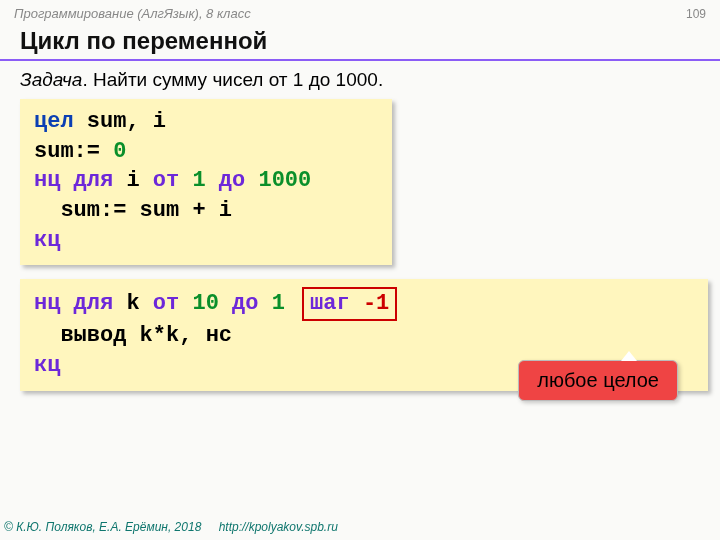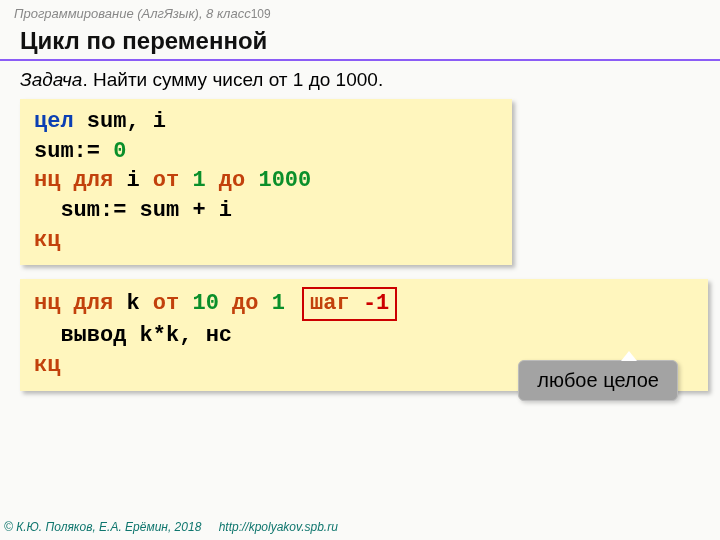--- a/index.html
+++ b/index.html
@@ -6,21 +6,21 @@
   body {
     width: 720px;
     height: 540px;
     background: #fafaf8;
     font-family: Arial, sans-serif;
     position: relative;
     overflow: hidden;
   }
   .header-bar {
     display: flex;
-    justify-content: flex-start;
+    justify-content: space-between;
     align-items: baseline;
     padding: 6px 14px 2px 14px;
     color: #888;
     font-size: 13px;
     font-style: italic;
   }
   .page-num {
     font-weight: normal;
     font-style: normal;
     font-size: 12px;
@@ -48,35 +48,35 @@
     padding: 8px 14px 10px 14px;
     font-family: "Courier New", monospace;
     font-size: 22px;
     font-weight: bold;
     line-height: 1.35;
     margin-bottom: 14px;
     position: relative;
   }
   .code-box .line { white-space: pre; }
   .kw-type { color: #0b3fb3; }
-  .kw { color: #c2410c; }
+  .kw { color: #6d28d9; }
   .ident { color: #000; }
   .num { color: #0a8f2a; }
   .neg { color: #c00; }
   .step-box {
     display: inline-block;
     border: 2px solid #c00;
     padding: 0 6px;
     margin-left: 4px;
   }
   .callout {
     position: absolute;
     right: 30px;
     bottom: -10px;
-    background: #a3a3a3;
+    background: #ef4444;
     border: 1px solid #bbb;
     border-radius: 6px;
     padding: 6px 18px;
     font-family: Arial, sans-serif;
     font-size: 20px;
     font-weight: normal;
     color: #000;
     box-shadow: 2px 2px 4px rgba(0,0,0,0.2);
   }
   .callout::before {
@@ -109,21 +109,21 @@
 </div>
 
 <div class="title">Цикл по переменной</div>
 
 <div class="content">
 
   <div class="task">
     <span class="label">Задача</span><span>. Найти сумму чисел от 1 до 1000.</span>
   </div>
 
-  <div class="code-box" style="width:492px;">
+  <div class="code-box" style="width:372px;">
     <div class="line"><span class="kw-type">цел</span><span class="ident"> sum, i</span></div>
     <div class="line"><span class="ident">sum:= </span><span class="num">0</span></div>
     <div class="line"><span class="kw">нц для</span><span class="ident"> i </span><span class="kw">от</span><span class="num"> 1 </span><span class="kw">до</span><span class="num"> 1000</span></div>
     <div class="line"><span class="ident">  sum:= sum + i</span></div>
     <div class="line"><span class="kw">кц</span></div>
   </div>
 
 
   <div class="box2-wrap">
     <div class="code-box" style="width:688px;">

